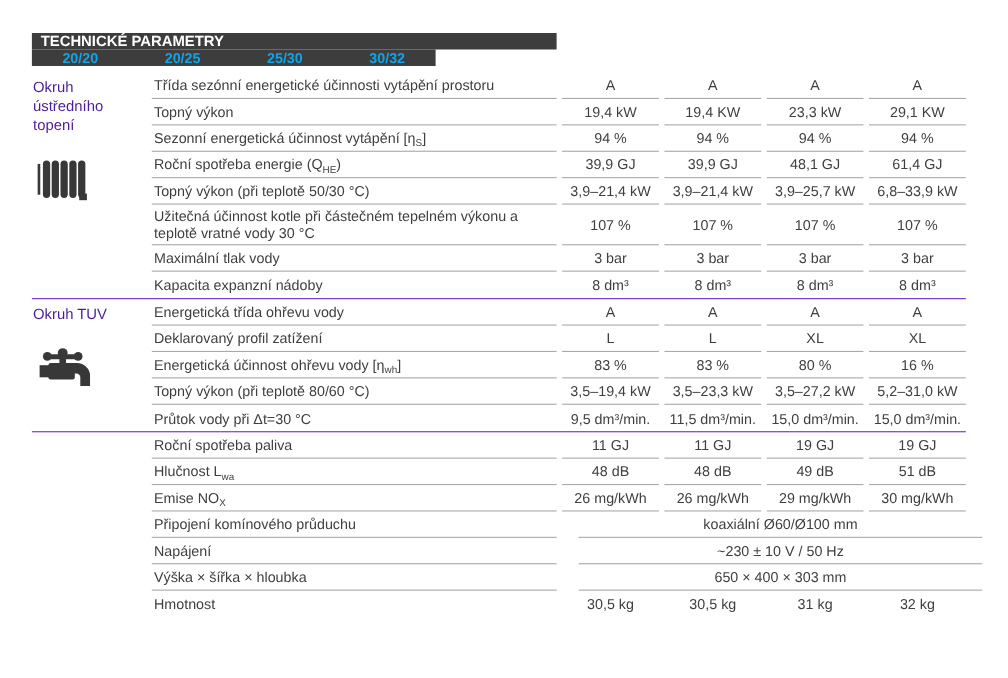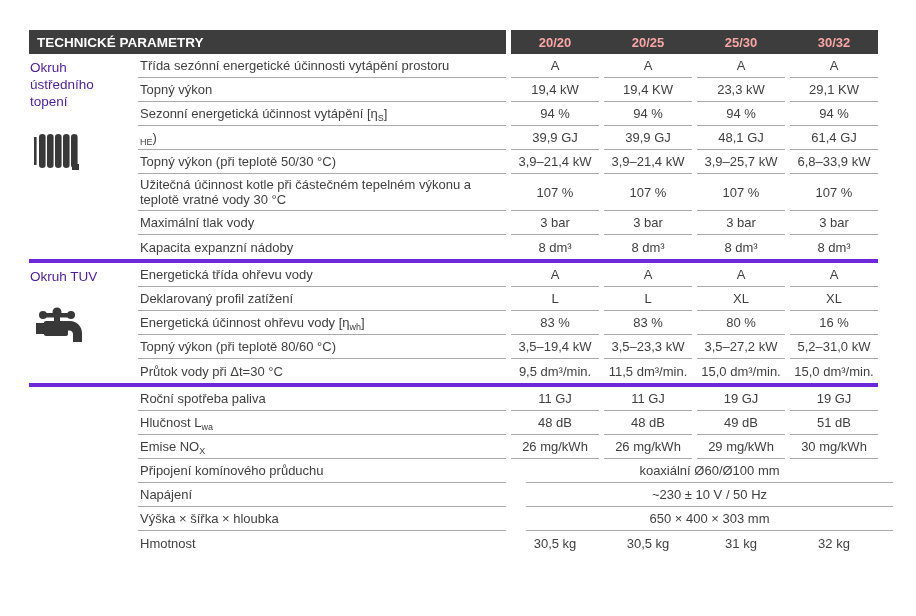--- a/index.html
+++ b/index.html
@@ -1,32 +1,32 @@
 <!DOCTYPE html>
 <html><head>
 <meta charset="utf-8">
 <style>
   * { margin:0; padding:0; box-sizing:border-box; }
   body { font-family:"Liberation Sans", sans-serif; background:#ffffff; }
   .page { position:relative; width:916px; height:616px; background:#ffffff; overflow:hidden; }
   .table { position:absolute; left:29px; top:30px; width:849px; color:#3f3f3f; font-size:13px; }
 
   
-  .thead { display:flex; height:24px; }
+  .thead { display:flex; height:36px;flex-direction:column; }
   .thead .h-left { width:477px; background:#3d3d3d; color:#ffffff; font-weight:bold;
                    font-size:13.5px; display:flex; align-items:center; padding-left:8px; }
   .thead .h-gap { width:5px; background:#ffffff; }
   .thead .h-right { width:367px; background:#3d3d3d; display:grid;
                     grid-template-columns:repeat(4,88px); column-gap:5px; }
-  .thead .h-cell { color:#fca5a5; font-weight:bold; font-size:13px;
+  .thead .h-cell { color:#0ea5e9; font-weight:bold; font-size:13px;
                    display:flex; align-items:center; justify-content:center; }
 
   
   .section { display:flex; }
-  .section.divided { border-top:4px solid #6d28d9; }
+  .section.divided { border-top:1px solid #6d28d9; }
   .side { width:109px; padding:5px 4px 0 1px; }
   .side-label { font-size:13.5px; line-height:17px; color:#4c1d95; }
   .side-icon { margin-top:22px; margin-left:4px; }
   .side-icon svg { fill:#383838; }
   .rows { width:740px; }
 
   .row { display:grid; grid-template-columns:368px repeat(4,88px); column-gap:5px; }
   .row.span { grid-template-columns:368px 367px;gap:20px; }
   .cell { border-bottom:1px solid #a9a9a9; display:flex; align-items:center;
           min-height:24px; padding:3px 0; line-height:15px; }
@@ -88,20 +88,21 @@
               <span class="sub">S</span>
               <span>]</span>
             </div>
           <div class="cell val">94 %</div>
           <div class="cell val">94 %</div>
           <div class="cell val">94 %</div>
           <div class="cell val">94 %</div>
         </div>
         <div class="row">
           <div class="cell label">
+              <span>Roční spotřeba energie (Q</span>
               <span class="sub">HE</span>
               <span>)</span>
             </div>
           <div class="cell val">39,9 GJ</div>
           <div class="cell val">39,9 GJ</div>
           <div class="cell val">48,1 GJ</div>
           <div class="cell val">61,4 GJ</div>
         </div>
         <div class="row">
           <div class="cell label">Topný výkon (při teplotě 50/30 °C)</div>

